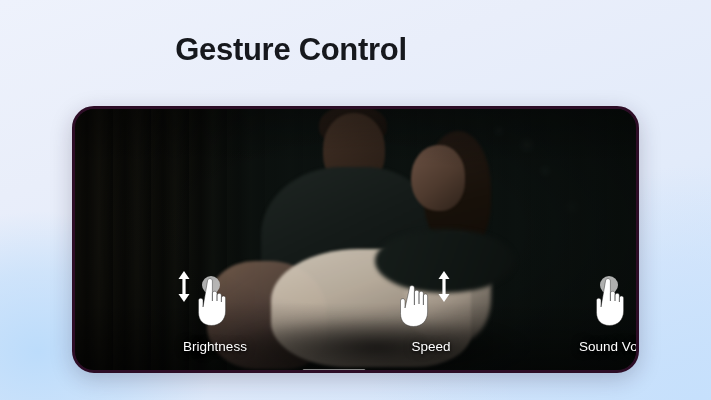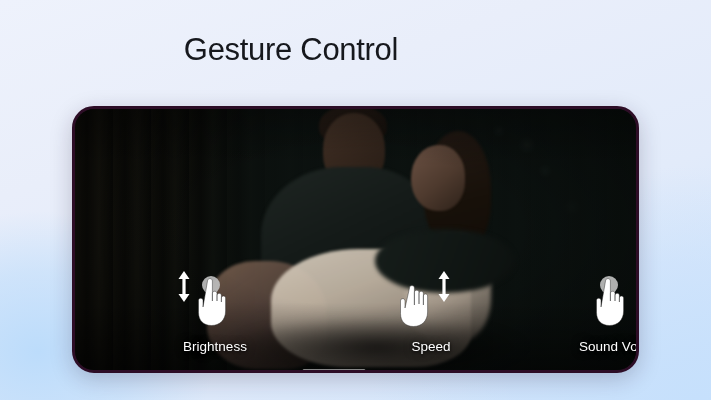--- a/index.html
+++ b/index.html
@@ -27,21 +27,21 @@
   }
 
   
   .page-title {
     position: absolute;
     top: 30px;
     left: 0;
     width: 582px;
     text-align: center;
     font-size: 31px;
-    font-weight: normal;
+    font-weight: bold;
     letter-spacing: -0.3px;
     color: #16181d;
     line-height: 40px;
   }
 
   
   .video-card {
     position: absolute;
     left: 72px;
     top: 106px;

